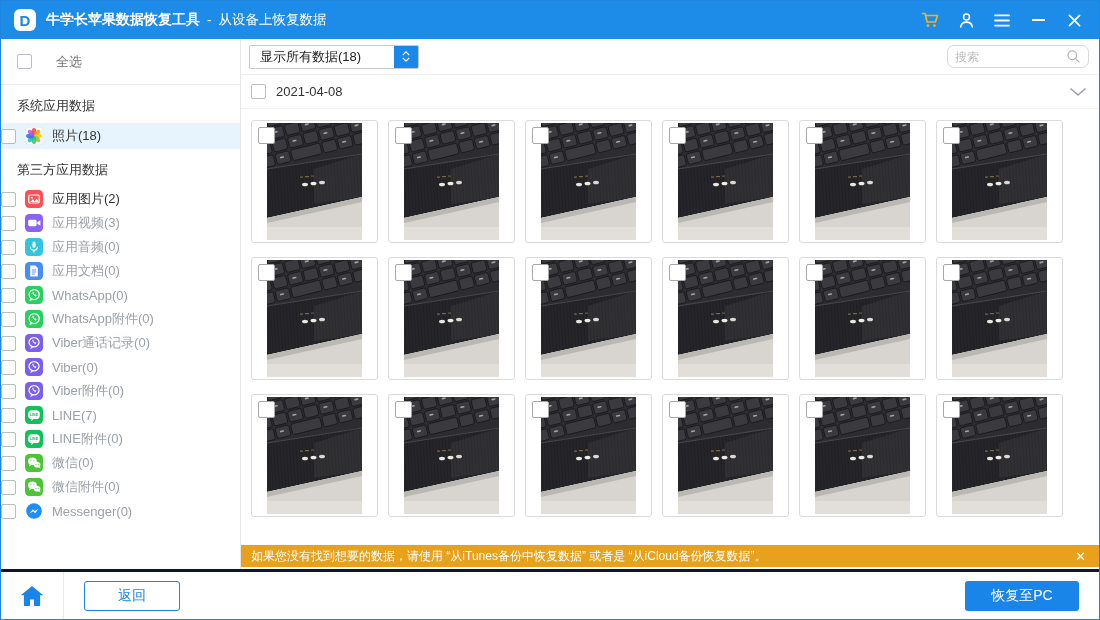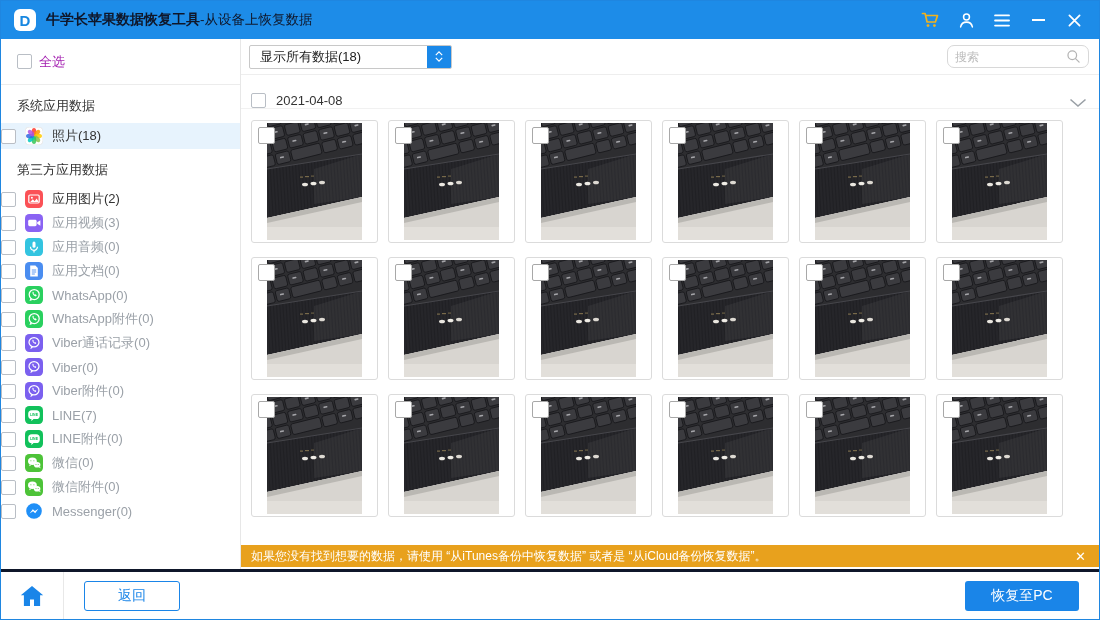--- a/index.html
+++ b/index.html
@@ -3,52 +3,52 @@
 <meta charset="utf-8">
 <style>
   *{box-sizing:border-box;margin:0;padding:0}
   html,body{width:1100px;height:620px}
   body{font-family:"Liberation Sans","DejaVu Sans",sans-serif;background:#fff}
   .window{width:1100px;height:620px;border:1px solid #1f86e0;display:flex;flex-direction:column;background:#fff;overflow:hidden}
 
   
   .titlebar{height:38px;flex:0 0 auto;background:#1d8ce8;display:flex;align-items:center;padding:0 10px 0 13px}
   .logo{width:22px;height:22px;background:#fff;border-radius:6px;display:flex;align-items:center;justify-content:center;color:#1787e0;font-weight:bold;font-size:15px;flex:0 0 auto}
-  .title-text{margin-left:10px;color:#0f172a;font-size:14px;display:flex;align-items:baseline;white-space:nowrap}
+  .title-text{margin-left:10px;color:#ffffff;font-size:14px;display:flex;align-items:baseline;gap:7px;white-space:nowrap}
   .app-name{font-weight:bold}
   .subtitle,.dash{font-size:13.5px}
   .titlebar-actions{margin-left:auto;display:flex;align-items:center;gap:7px}
   .tb-btn{width:29px;height:26px;display:flex;align-items:center;justify-content:center;cursor:pointer}
 
   
   .app-body{flex:1;display:flex;min-height:0}
   .sidebar{width:240px;flex:0 0 240px;border-right:1px solid #e7e7e7;padding-top:7px;background:#fff;overflow:hidden}
   .select-all-row{height:31px;display:flex;align-items:center;padding-left:16px}
   .cb{width:15px;height:15px;border:1px solid #b9bec5;border-radius:2px;background:#fff;flex:0 0 auto}
-  .sb-label{font-size:13px;color:#a21caf;margin-left:7px}
+  .sb-label{font-size:13px;color:#737373;margin-left:24px}
   .sidebar-divider{height:1px;background:#ececec;margin-top:7px}
   .section-label{font-size:13px;color:#333;padding:12px 16px 8px}
   .sidebar-item{height:24px;display:flex;align-items:center;padding-left:0;cursor:pointer}
   .sidebar-item .cb{margin-right:9px}
   .app-icon{width:18px;height:18px;margin-right:9px;flex:0 0 auto;display:flex}
   .app-icon svg{width:18px;height:18px;display:block}
   .item-label{font-size:13px;color:#9ba1a8}
   .sidebar-item.has-data .item-label{color:#333}
   .sidebar-item.selected{background:#e7f3fd;height:26px}
 
   .content{flex:1;display:flex;flex-direction:column;min-width:0;background:#fff}
   .toolbar{height:36px;flex:0 0 auto;display:flex;align-items:center;padding:0 10px 0 8px;border-bottom:1px solid #eee}
-  .filter-select{width:203px;height:24px;border:1px solid #c8c8c8;border-radius:2px;display:flex;align-items:center;background:#fff;cursor:pointer;overflow:hidden}
+  .filter-select{width:170px;height:24px;border:1px solid #c8c8c8;border-radius:2px;display:flex;align-items:center;background:#fff;cursor:pointer;overflow:hidden}
   .filter-text{flex:1;font-size:13px;color:#222;padding-left:10px;white-space:nowrap}
   .spinner{width:24px;height:24px;background:#1a88e8;display:flex;flex-direction:column;align-items:center;justify-content:center;gap:1px;flex:0 0 auto}
   .search-box{margin-left:auto;width:142px;height:23px;border:1px solid #d8d8d8;border-radius:7px;display:flex;align-items:center;padding:0 7px;background:#fff}
   .search-box input{border:none;outline:none;flex:1;min-width:0;font-size:12px;color:#333;font-family:inherit;background:transparent}
   .search-box input::placeholder{color:#bcbcbc}
 
-  .date-row{height:34px;flex:0 0 auto;display:flex;align-items:flex-end;padding:0 12px 0 10px;border-bottom:1px solid #f1f1f1}
+  .date-row{height:34px;flex:0 0 auto;display:flex;align-items:center;padding:0 12px 0 10px;border-bottom:1px solid #f1f1f1}
   .date-label{font-size:13px;color:#333;margin-left:10px}
   .date-chevron{margin-left:auto;cursor:pointer;display:flex}
 
   .grid{flex:1;padding:11px 0 0 10px;display:grid;grid-template-columns:repeat(6,127px);gap:14px 10px;align-content:start;overflow:hidden}
   .photo-card{width:127px;height:123px;border:1px solid #dbdbdb;border-radius:3px;background:#fff;position:relative;display:flex;align-items:center;justify-content:center;cursor:pointer}
   .thumb{width:95px;height:117px;display:block}
   .photo-cb{position:absolute;top:6px;left:6px;width:17px;height:17px;border:1px solid #a8a8a8;border-radius:2px;background:#fff}
 
   .notice{height:22px;flex:0 0 auto;background:#e8a11d;display:flex;align-items:center;padding:0 10px;margin-bottom:2px}
   .notice-text{color:#fff;font-size:12px;white-space:nowrap}

